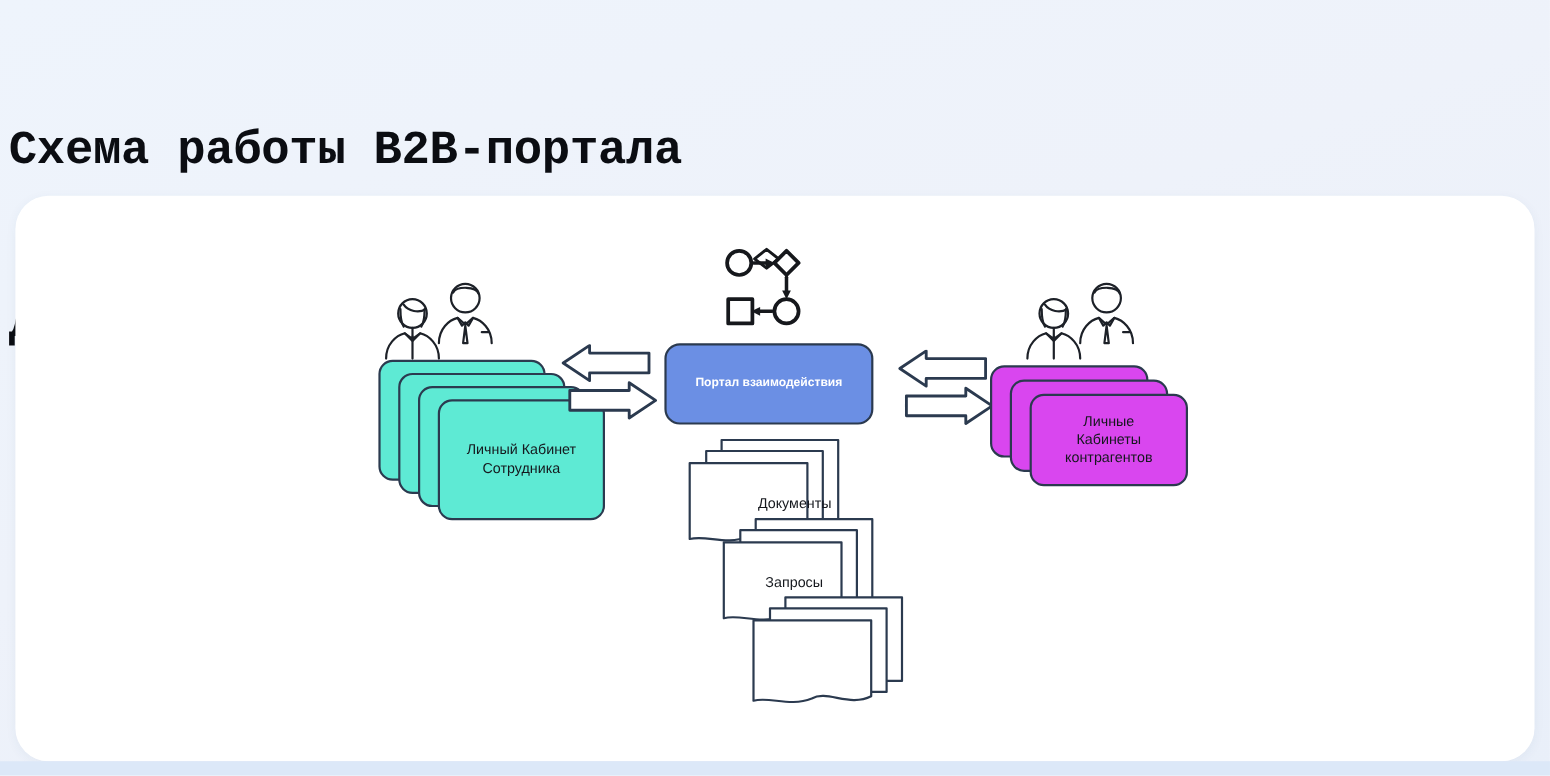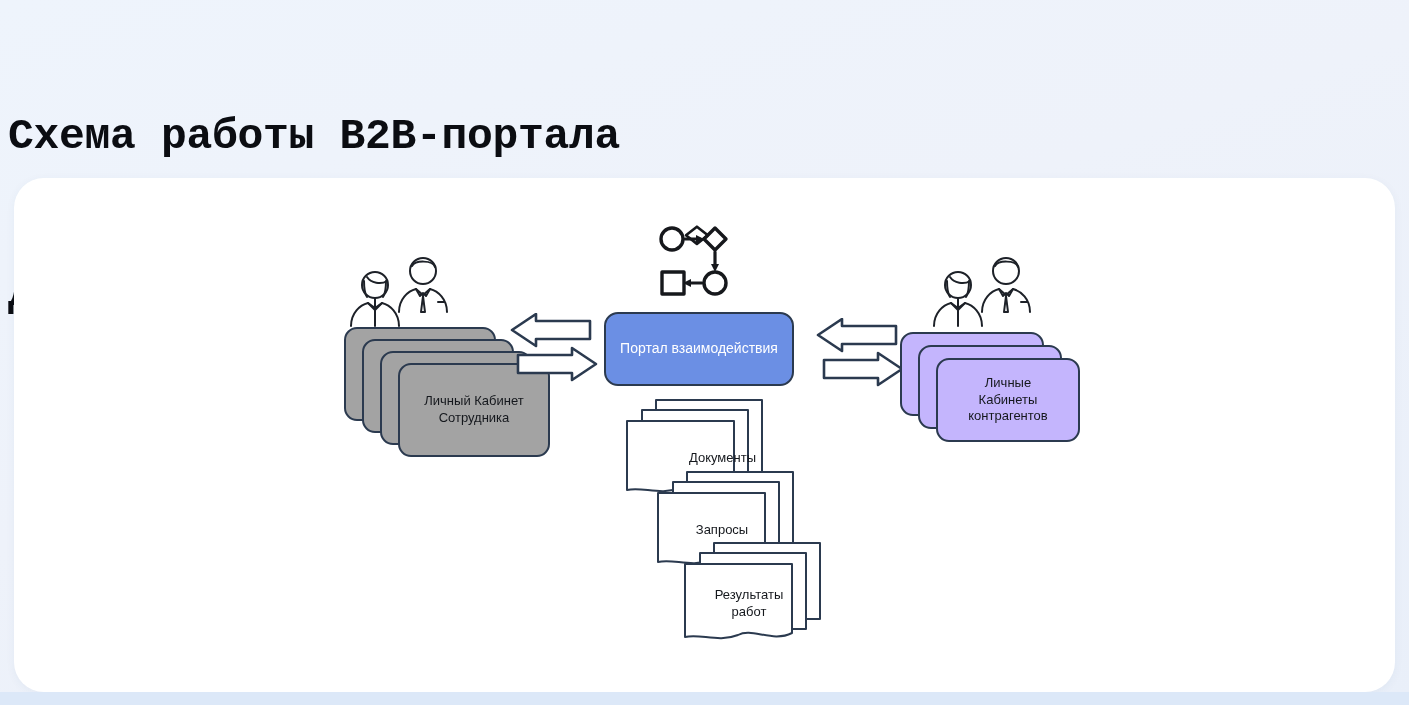--- a/index.html
+++ b/index.html
@@ -67,23 +67,24 @@
     background: #6b8fe4;
     border: 2px solid #2b3a4f;
     border-radius: 14px;
     display: flex;
     align-items: center;
     justify-content: center;
     box-sizing: border-box;
   }
   .portal-label {
     color: #ffffff;
-    font-size: 14px;
+    font-size: 11px;
     text-align: center;
     line-height: 1.25;
+    font-weight: bold;
   }
 
   
   .workflow-icon {
     position: absolute;
     left: 658px;
     top: 222px;
     width: 84px;
     height: 78px;
   }
@@ -104,29 +105,29 @@
   .card-label {
     color: #15181d;
     font-size: 13px;
     line-height: 1.3;
     text-align: center;
     white-space: pre-line;
   }
 
   
   #stack-employee { left: 344px; top: 327px; width: 208px; height: 130px; }
-  #stack-employee .card { width: 152px; height: 94px; background: #a3a3a3; }
+  #stack-employee .card { width: 152px; height: 110px; background: #5eead4; }
   #stack-employee .c0 { left: 0px;  top: 0px;  }
   #stack-employee .c1 { left: 18px; top: 12px; }
   #stack-employee .c2 { left: 36px; top: 24px; }
   #stack-employee .c3 { left: 54px; top: 36px; }
 
   
   #stack-counterparty { left: 900px; top: 332px; width: 180px; height: 115px; }
-  #stack-counterparty .card { width: 144px; height: 84px; background: #c4b5fd; }
+  #stack-counterparty .card { width: 144px; height: 84px; background: #d946ef; }
   #stack-counterparty .c0 { left: 0px;  top: 0px;  }
   #stack-counterparty .c1 { left: 18px; top: 13px; }
   #stack-counterparty .c2 { left: 36px; top: 26px; }
 
   
   .people {
     position: absolute;
     width: 110px;
     height: 78px;
   }
@@ -320,21 +321,19 @@
     </div>
 
     <div class="doc-stack" id="docs-results">
       <svg viewBox="0 0 140 115" width="140" height="115">
         <g fill="#ffffff" stroke="#2b3a4f" stroke-width="2" stroke-linejoin="round">
           <path d="M32 2 H138 V78 H32 Z"></path>
           <path d="M18 12 H124 V88 H18 Z"></path>
           <path d="M3 23 H110 V92 c-20 10 -40 -6 -54 2 c-20 8 -38 -2 -53 2 Z"></path>
         </g>
       </svg>
-      <span class="doc-label">Результаты
-работ</span>
     </div>
 
   </div>
 
   <div class="bottom-strip"></div>
 
 </div>
 
 </body></html>

